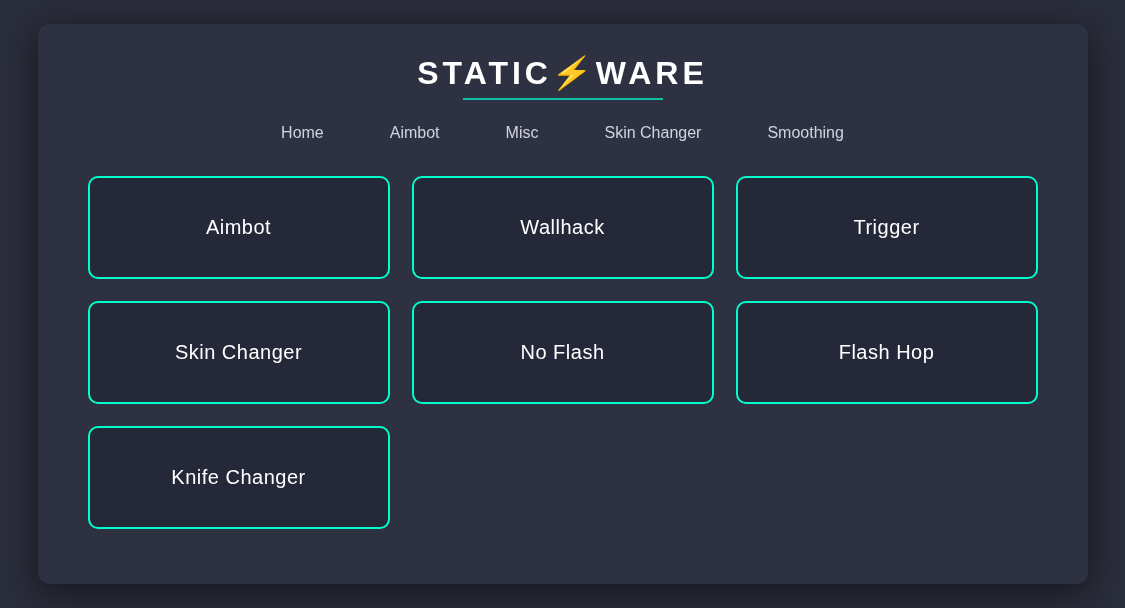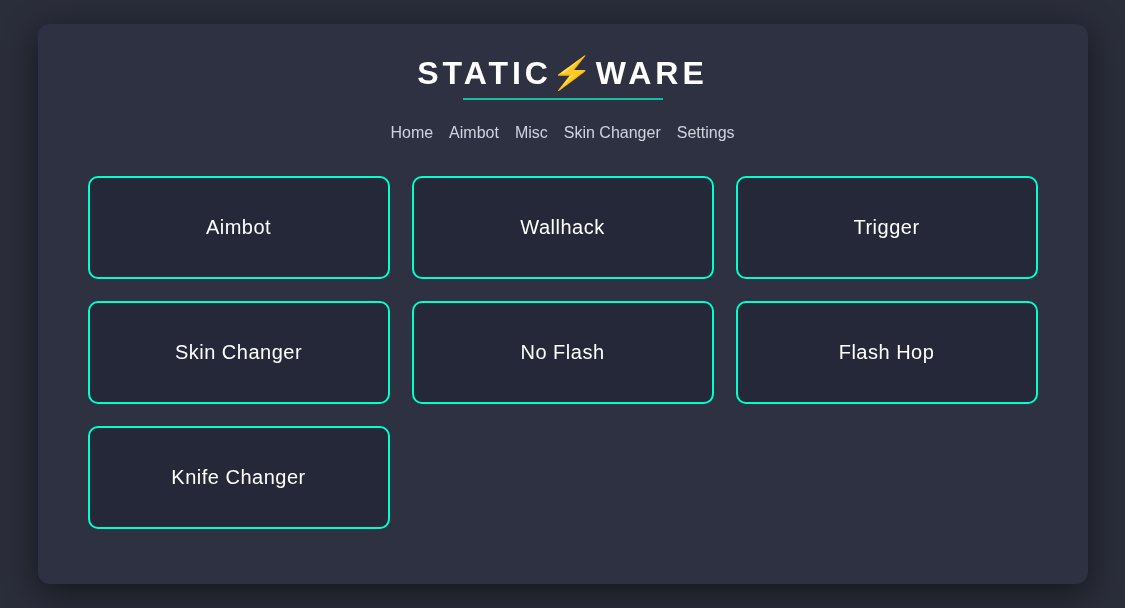--- a/index.html
+++ b/index.html
@@ -50,20 +50,21 @@
       width: 200px;
       height: 2px;
       background: #00ffcc;
       margin: 6px auto 0;
       opacity: 0.7;
     }
 
     .nav {
       display: flex;
       justify-content: center;
+      gap: 50px;
       margin: 20px 0 30px;
     }
 
     .nav-item {
       color: #d0d3e0;
       font-size: 16px;
       cursor: pointer;
       padding: 4px 8px;
       border-radius: 4px;
       transition: color 0.2s;
@@ -103,21 +104,21 @@
       <span>STATIC</span><span class="bolt">⚡</span><span>WARE</span>
     </div>
     <div class="logo-underline"></div>
   </div>
 
   <nav class="nav">
   <div class="nav-item">Home</div>
       <div class="nav-item">Aimbot</div>
       <div class="nav-item">Misc</div>
       <div class="nav-item">Skin Changer</div>
-      <div class="nav-item">Settings</div>
+      <div class="nav-item">Smoothing</div>
     </nav>
 
   <div class="grid">
   <div class="grid-btn"><span class="grid-btn-label">Aimbot</span></div>
       <div class="grid-btn"><span class="grid-btn-label">Wallhack</span></div>
       <div class="grid-btn"><span class="grid-btn-label">Trigger</span></div>
       <div class="grid-btn"><span class="grid-btn-label">Skin Changer</span></div>
       <div class="grid-btn"><span class="grid-btn-label">No Flash</span></div>
       <div class="grid-btn"><span class="grid-btn-label">Flash Hop</span></div>
       <div class="grid-btn"><span class="grid-btn-label">Knife Changer</span></div>

